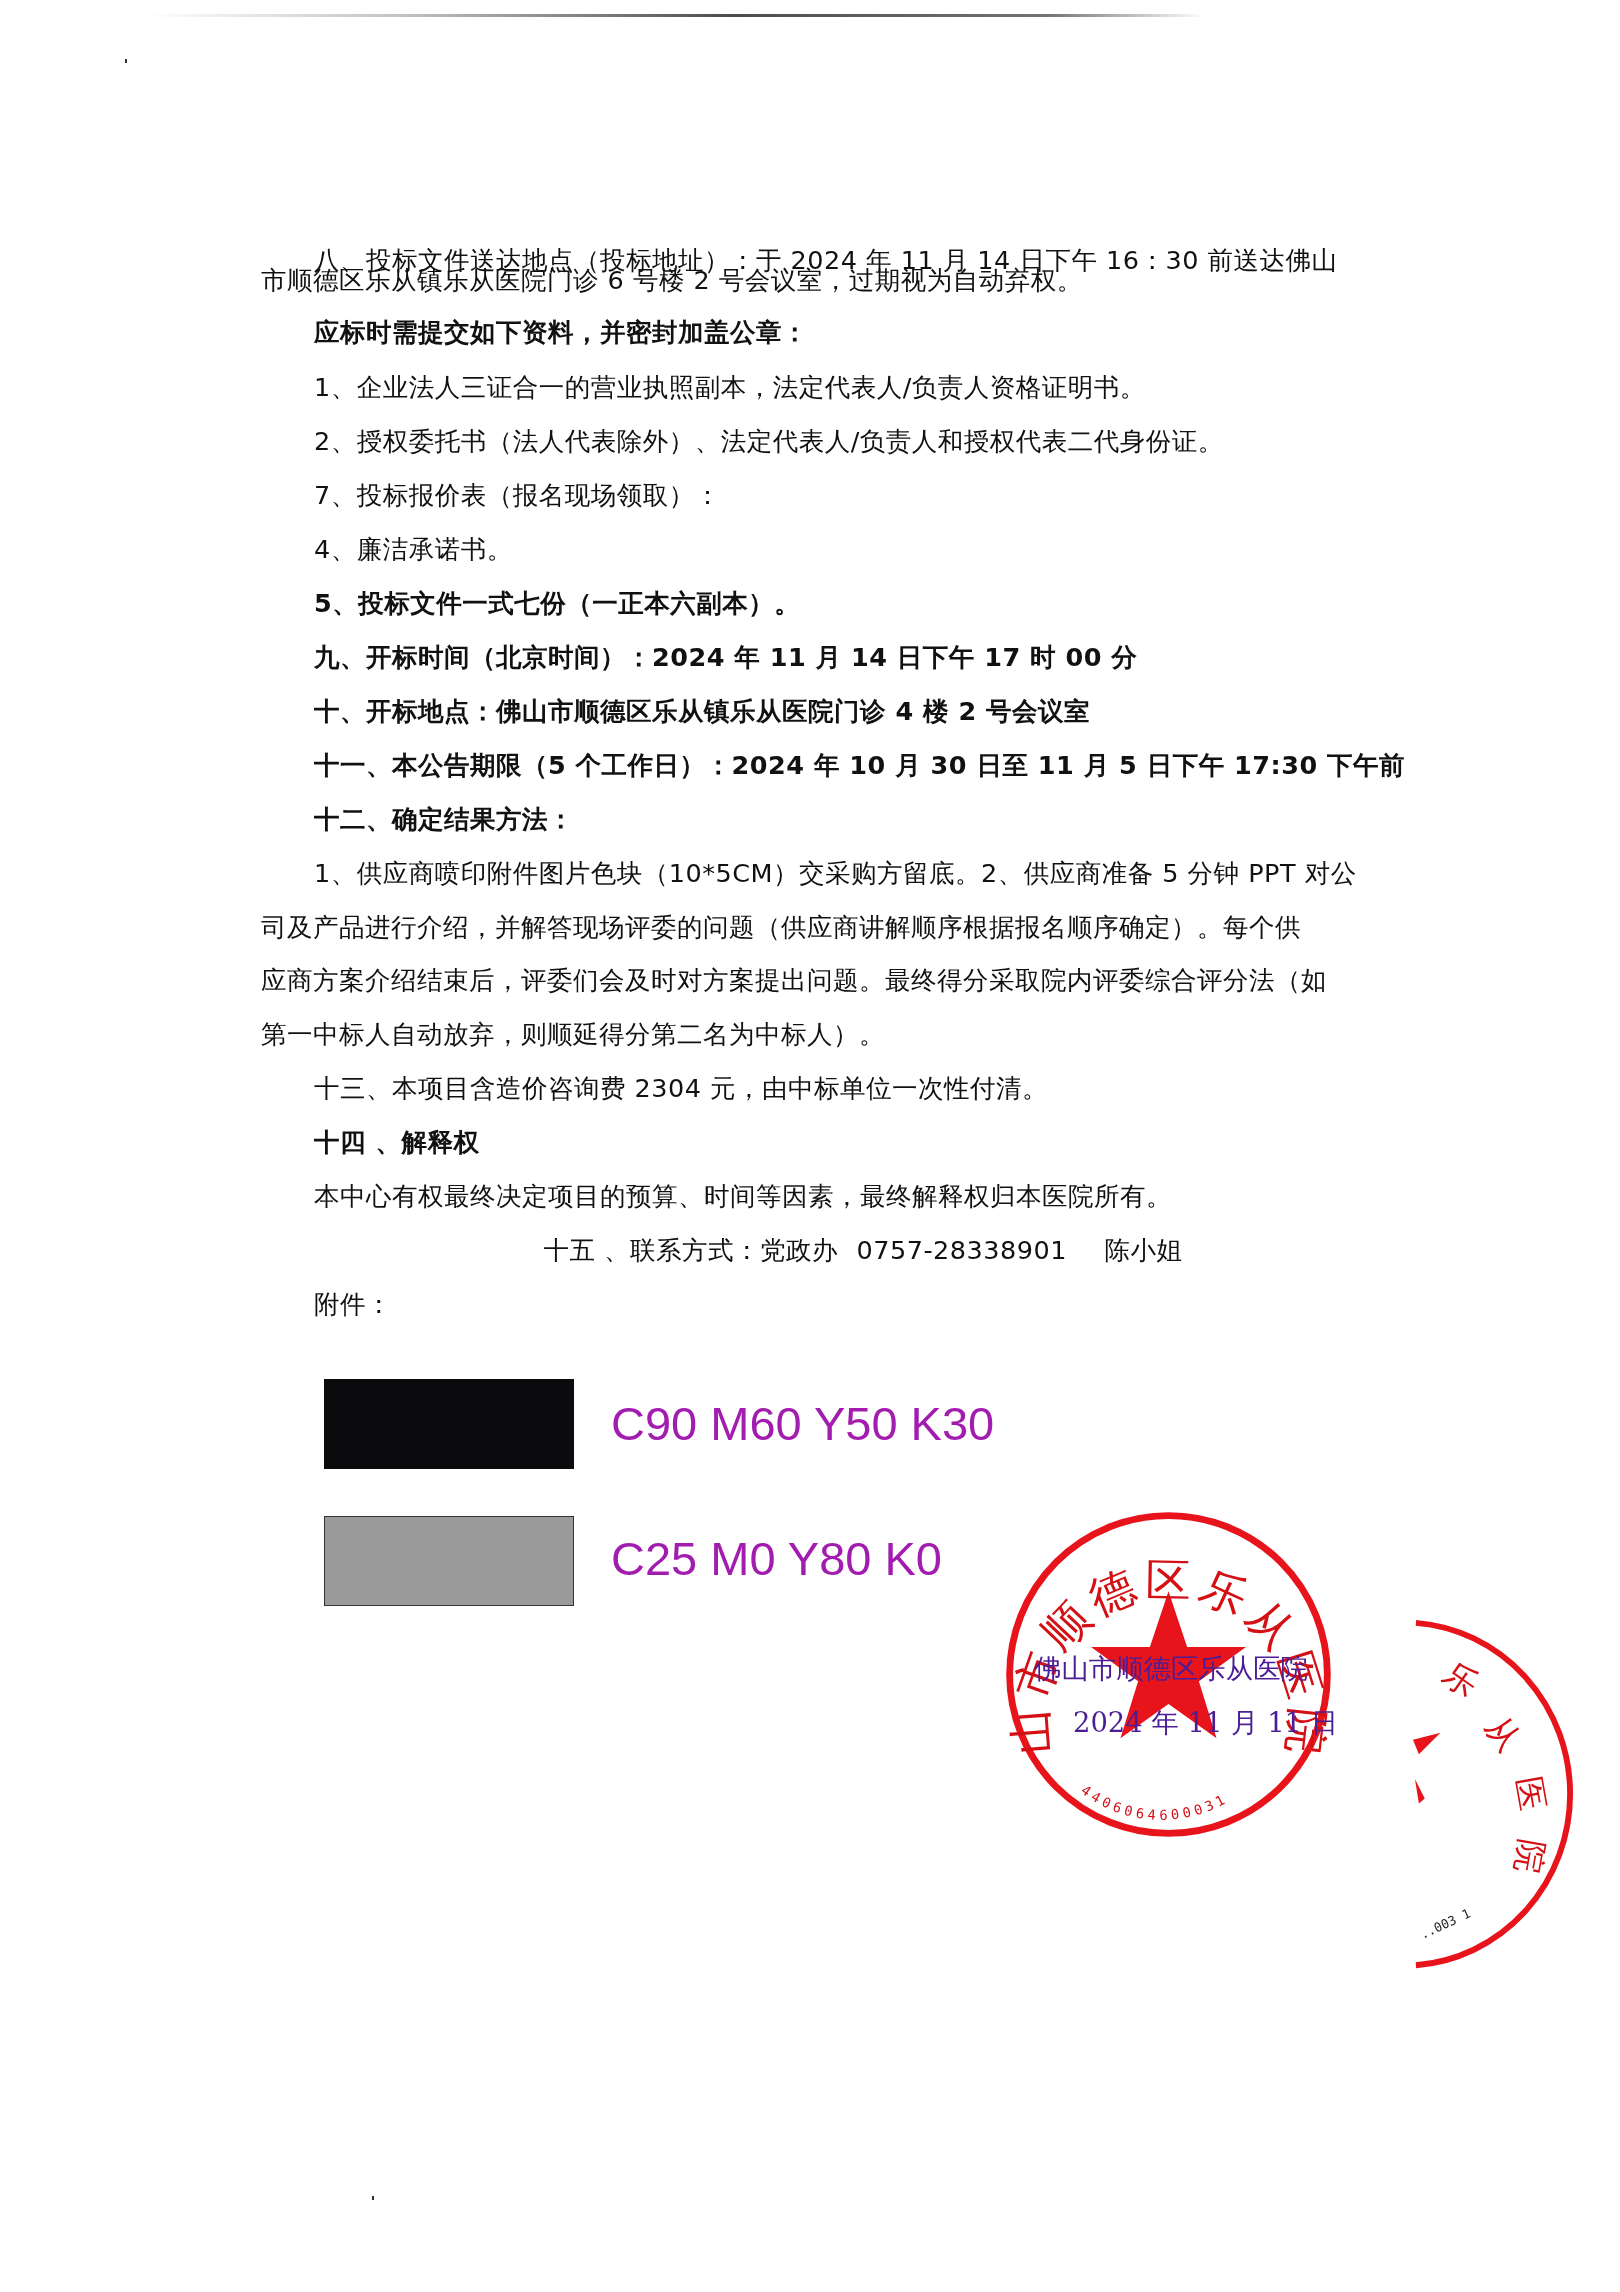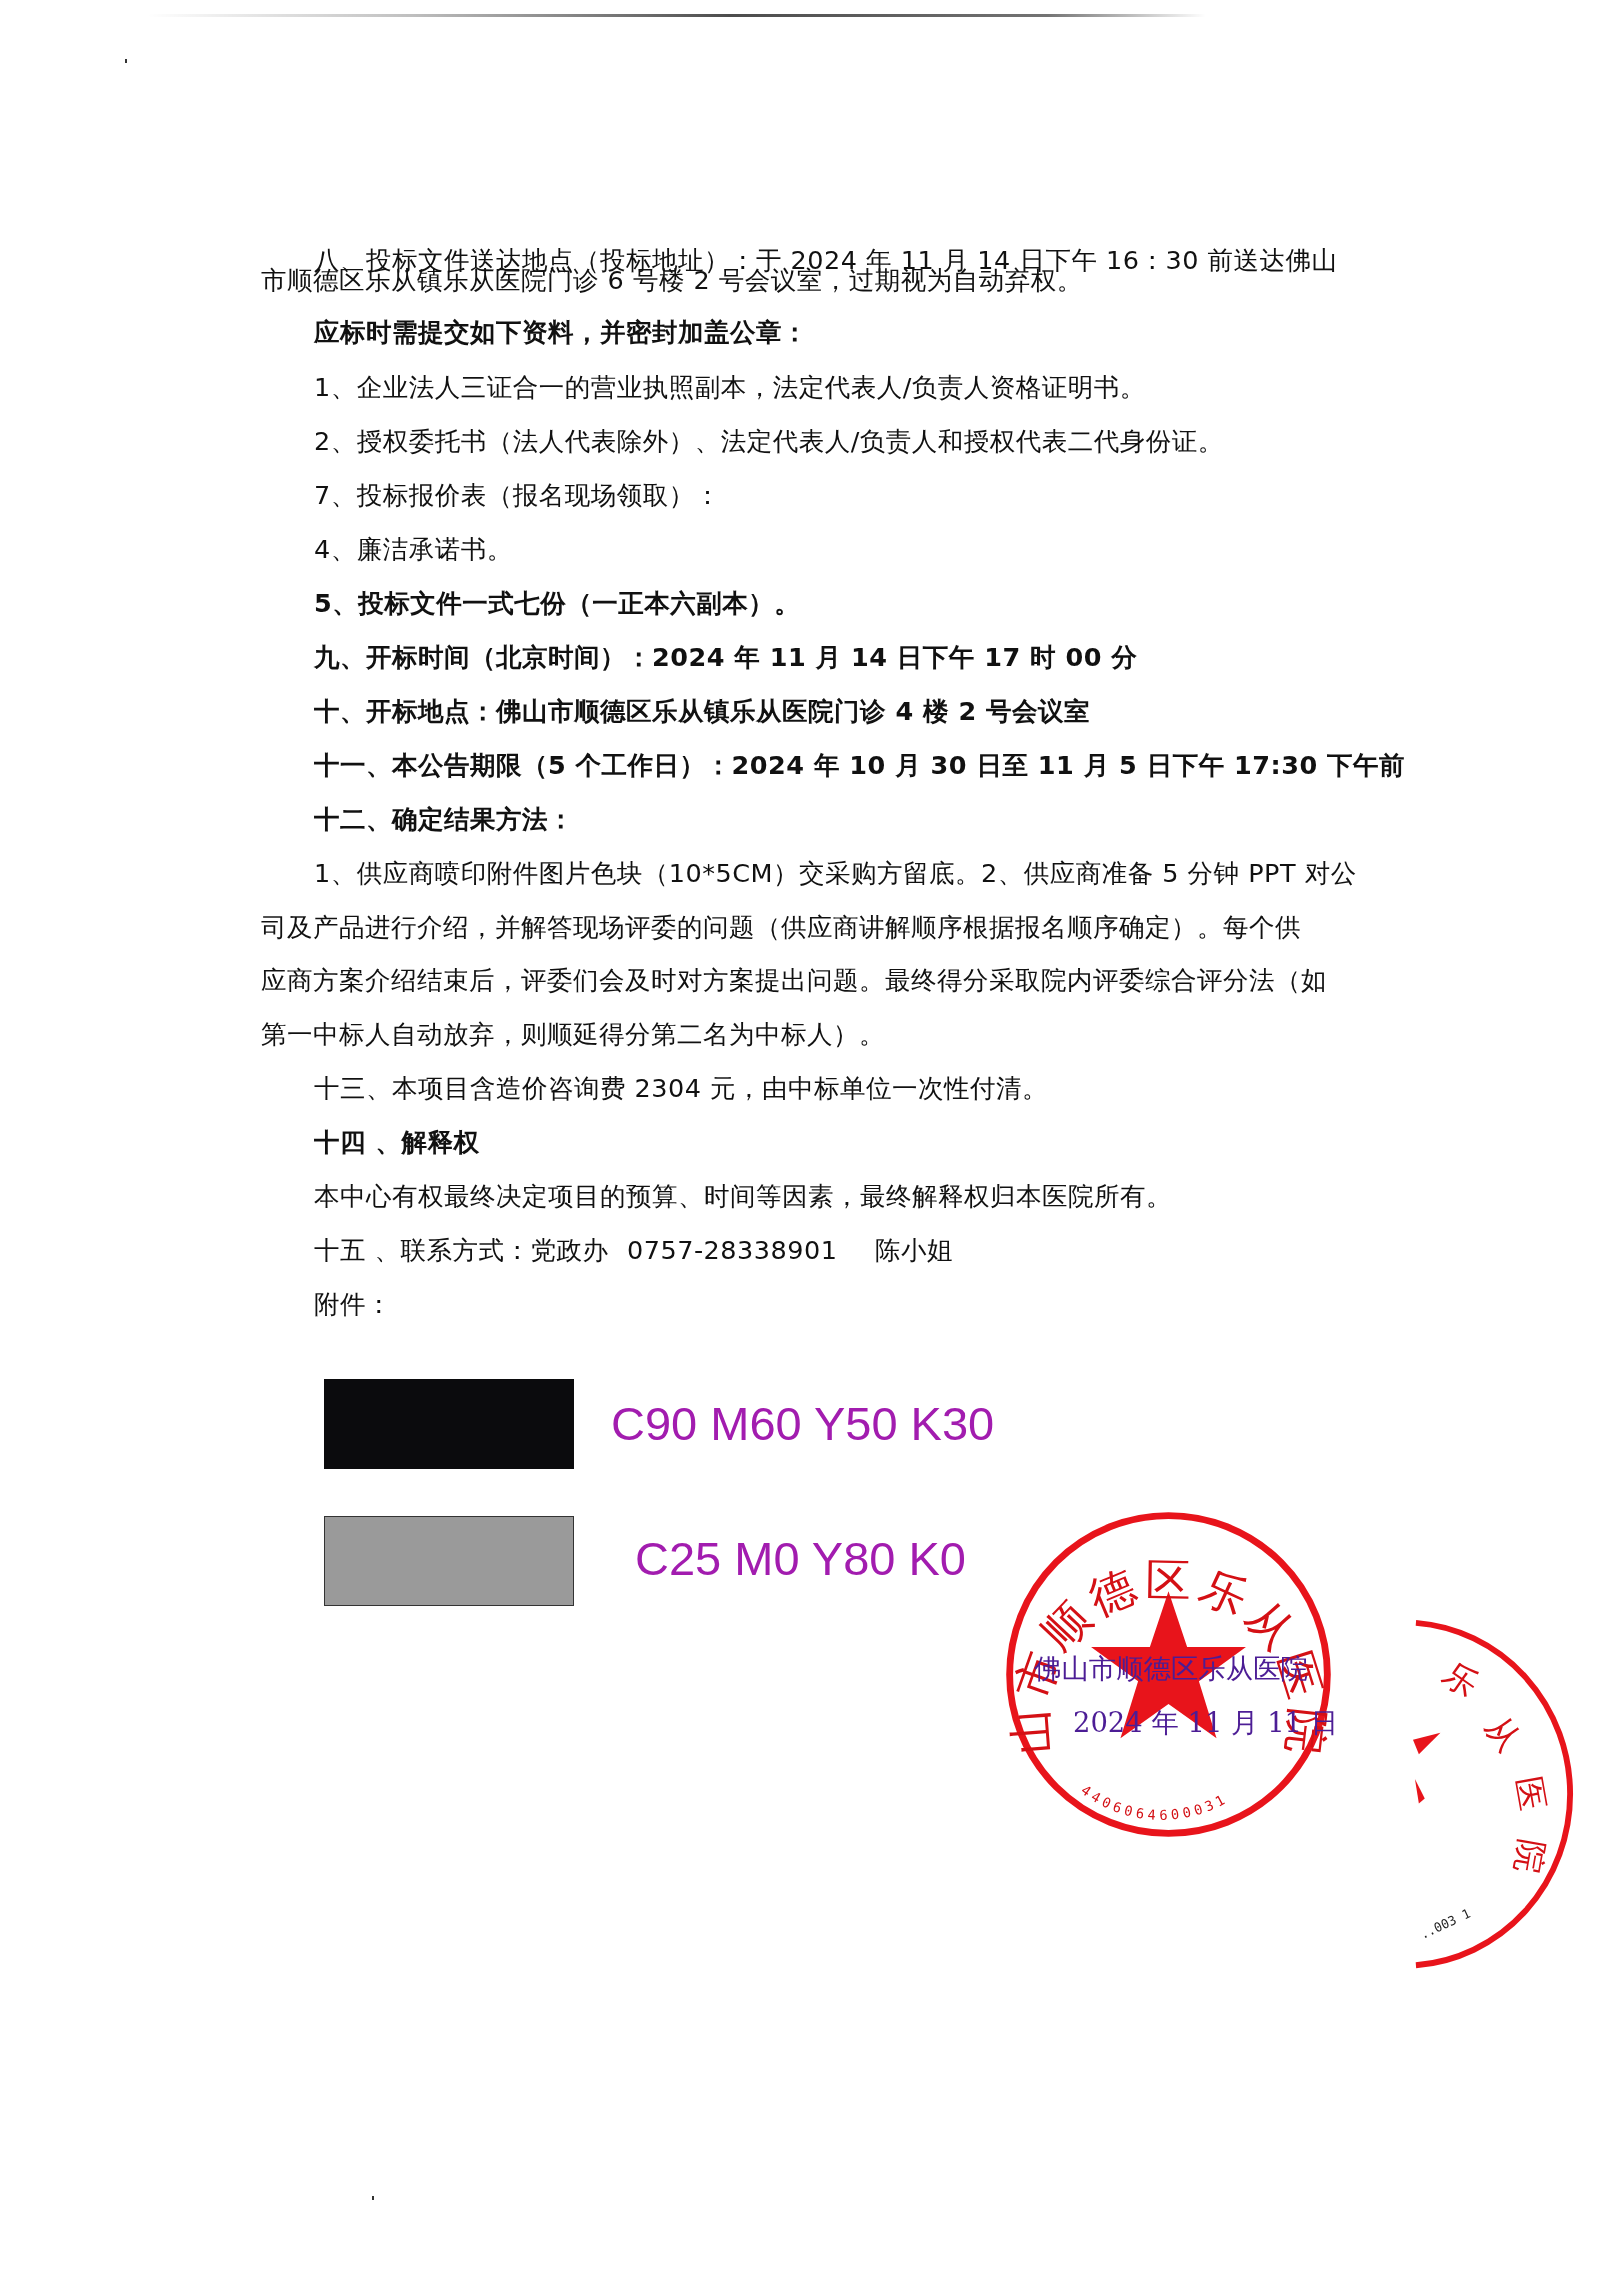--- a/index.html
+++ b/index.html
@@ -44,31 +44,31 @@
 <div class="line indent" style="top:804px;">十二、确定结果方法：</div>
 
 <div class="line indent reg" style="top:858px;">1、供应商喷印附件图片色块（10*5CM）交采购方留底。2、供应商准备 5 分钟 PPT 对公</div>
 <div class="line reg" style="top:912px;">司及产品进行介绍，并解答现场评委的问题（供应商讲解顺序根据报名顺序确定）。每个供</div>
 <div class="line reg" style="top:965px;">应商方案介绍结束后，评委们会及时对方案提出问题。最终得分采取院内评委综合评分法（如</div>
 <div class="line reg" style="top:1019px;">第一中标人自动放弃，则顺延得分第二名为中标人）。</div>
 
 <div class="line indent reg" style="top:1073px;">十三、本项目含造价咨询费 2304 元，由中标单位一次性付清。</div>
 <div class="line indent" style="top:1127px;">十四 、解释权</div>
 <div class="line indent reg" style="top:1181px;">本中心有权最终决定项目的预算、时间等因素，最终解释权归本医院所有。</div>
-<div class="line indent reg" style="top:1235px;">
+<div class="line indent reg" style="top:1235px;text-align:center;">
   <span>十五 、联系方式：党政办</span>
   <span style="margin-left:9.8px;">0757-28338901</span>
   <span style="margin-left:29px;">陈小姐</span>
 </div>
 <div class="line indent reg" style="top:1289px;">附件：</div>
 
 <div class="swatch dark"></div>
 <div class="swatch-label" style="top:1396px;">C90 M60 Y50 K30</div>
 <div class="swatch gray"></div>
-<div class="swatch-label" style="top:1531px;margin-left:24px;">C25 M0 Y80 K0</div>
+<div class="swatch-label" style="top:1531px;">C25 M0 Y80 K0</div>
 
 <svg class="seal" style="left:992px; top:1498px;" width="353" height="353" viewBox="0 0 360 360">
   <defs>
     <path id="ringPath" d="M 60,260 A 125 125 0 1 1 300,260"></path>
     <path id="numPath" d="M 90,300 A 135 135 0 0 0 290,260"></path>
   </defs>
   <circle cx="180" cy="180" r="162" fill="none" stroke="#e8141b" stroke-width="7"></circle>
   <polygon points="180,95 199,152 259,152 211,187 229,245 180,210 131,245 149,187 101,152 161,152" fill="#e8141b"></polygon>
   <text font-size="46" fill="#d41015" font-family="DejaVu Serif, serif" letter-spacing="6">
     <textPath href="#ringPath">山市顺德区乐从医院</textPath>

